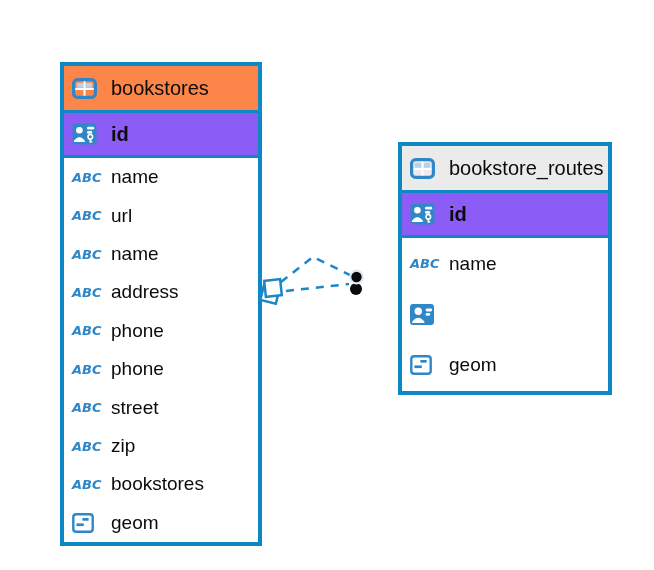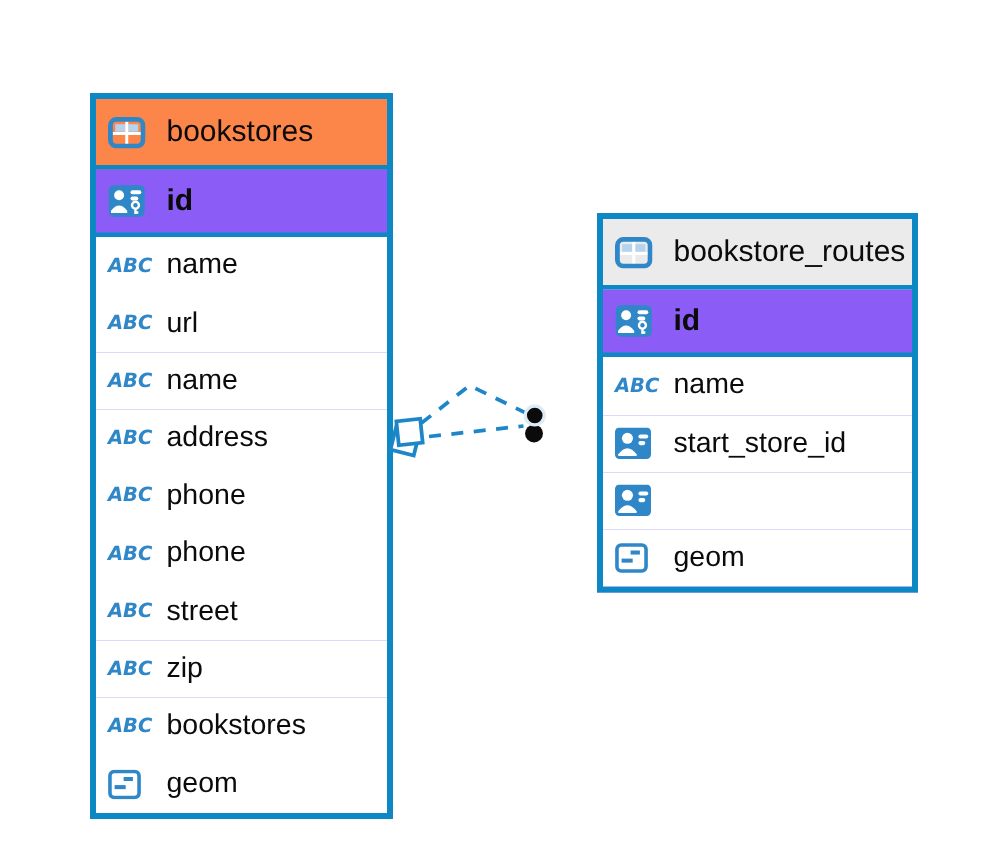--- a/index.html
+++ b/index.html
@@ -161,32 +161,20 @@
           <line x1="18.3" y1="18.7" x2="20.2" y2="18.7" stroke="#ffffff" stroke-width="1.6"></line>
         </svg>
       </span>
       <span class="lbl">id</span>
     </div>
     <div class="row">
       <span class="icon-slot">
           <span class="abc">ABC</span>
         </span>
       <span class="lbl">name</span>
-    </div>
-    <div class="row">
-      <span class="icon-slot">
-        <svg width="24" height="21" viewBox="0 0 24 21">
-          <rect x="0" y="0" width="24" height="21" rx="3" fill="#2f87c8"></rect>
-          <circle cx="8.3" cy="7.2" r="3.7" fill="#ffffff"></circle>
-          <path d="M2.2 17.8 Q8.3 9.8 14.4 17.8 L14.4 19 L2.2 19 Z" fill="#ffffff"></path>
-          <rect x="15.6" y="4.6" width="6.6" height="2.8" rx="1.4" fill="#ffffff"></rect>
-          <rect x="15.6" y="9" width="4.6" height="2.8" rx="1.4" fill="#ffffff"></rect>
-        </svg>
-      </span>
-      <span class="lbl">start_store_id</span>
     </div>
     <div class="row">
       <span class="icon-slot">
         <svg width="24" height="21" viewBox="0 0 24 21">
           <rect x="0" y="0" width="24" height="21" rx="3" fill="#2f87c8"></rect>
           <circle cx="8.3" cy="7.2" r="3.7" fill="#ffffff"></circle>
           <path d="M2.2 17.8 Q8.3 9.8 14.4 17.8 L14.4 19 L2.2 19 Z" fill="#ffffff"></path>
           <rect x="15.6" y="4.6" width="6.6" height="2.8" rx="1.4" fill="#ffffff"></rect>
           <rect x="15.6" y="9" width="4.6" height="2.8" rx="1.4" fill="#ffffff"></rect>
         </svg>

